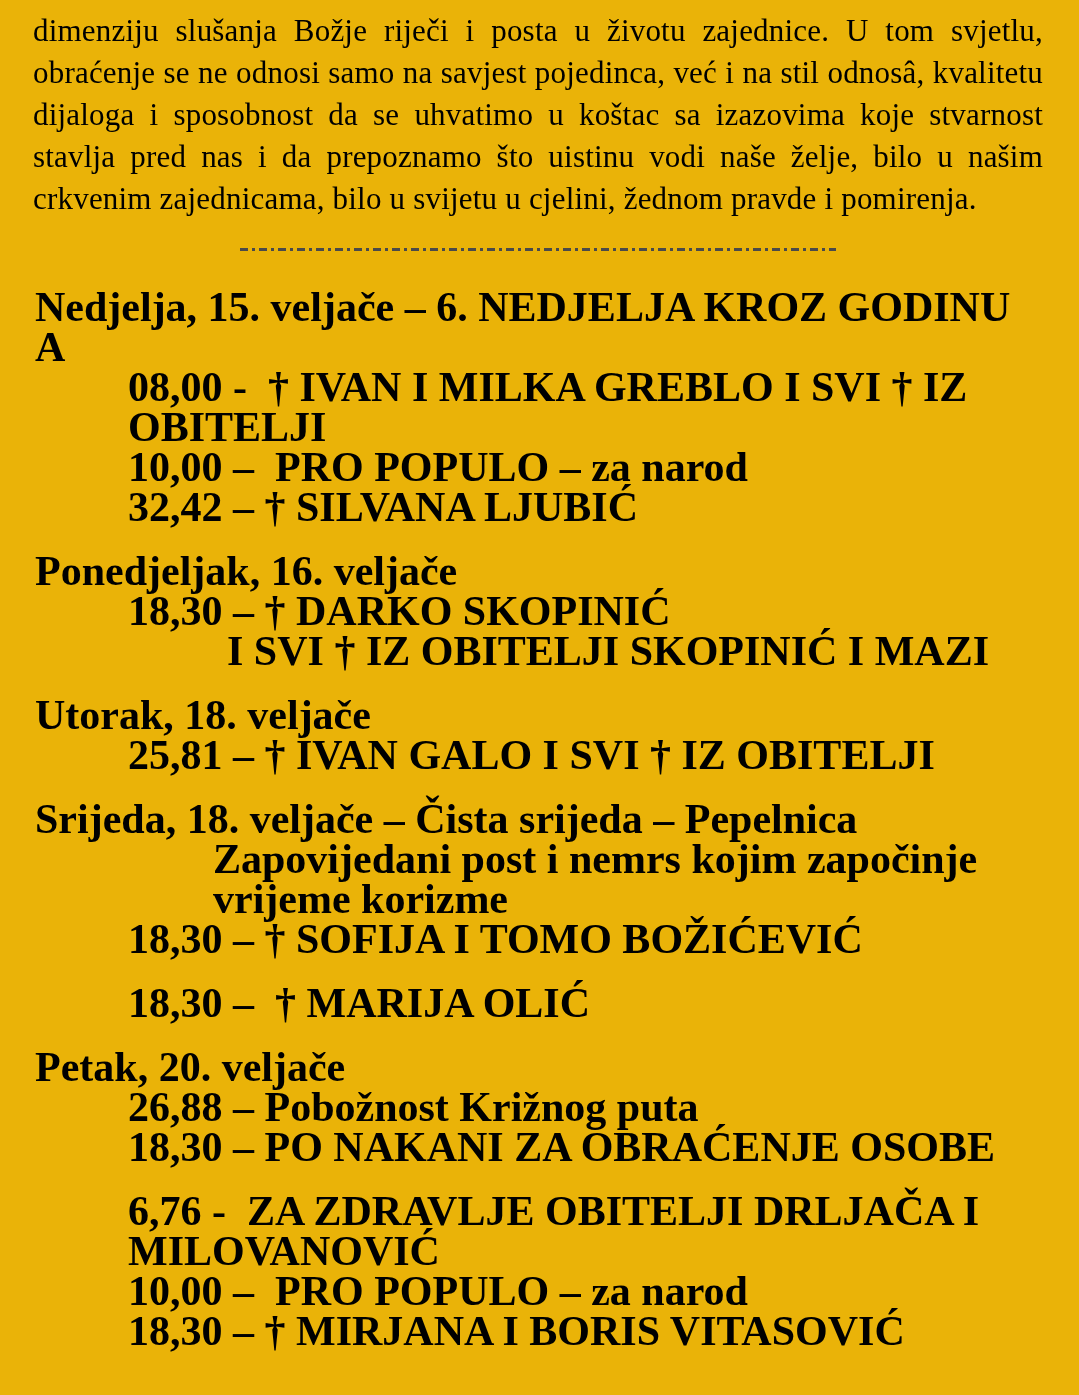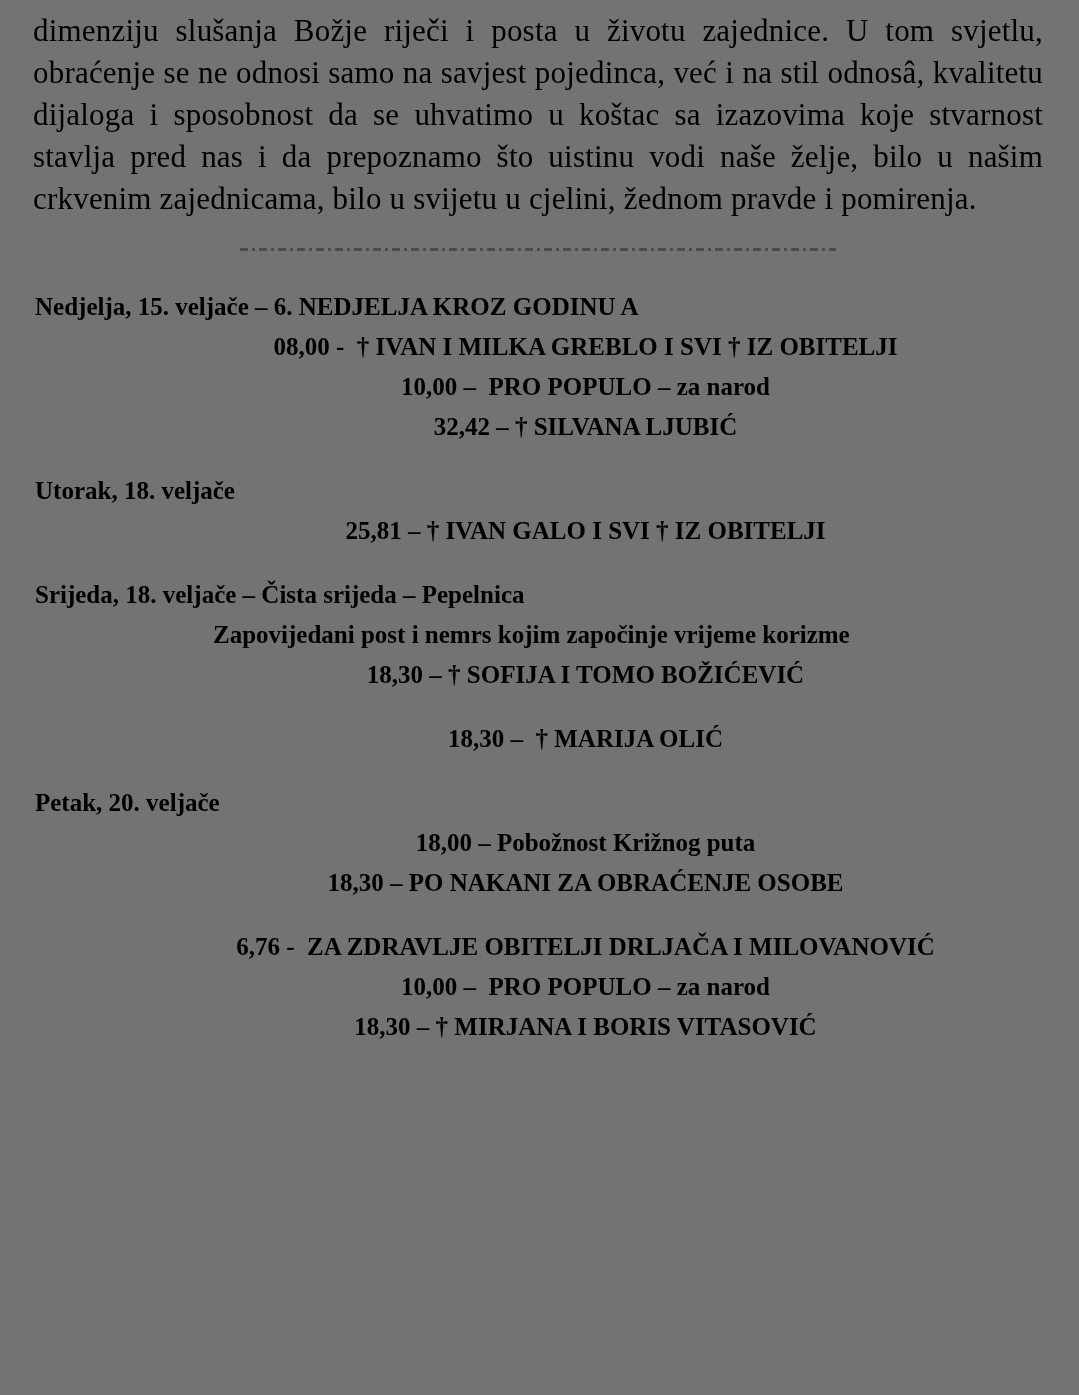--- a/index.html
+++ b/index.html
@@ -6,21 +6,21 @@
     margin: 0;
     padding: 0;
     background: #ffffff;
   }
   .page {
     position: relative;
     width: 1079px;
     height: 1395px;
     box-sizing: border-box;
     padding: 10px 36px 0 33px;
-    background: #737373;
+    background: #eab308;
     color: #000000;
     font-family: "Liberation Serif", "DejaVu Serif", serif;
     overflow: hidden;
   }
   .intro {
     margin: 0;
     font-size: 31px;
     line-height: 42px;
     font-weight: 400;
     text-align: justify;
@@ -34,34 +34,33 @@
       to right,
       #4a4a4a 0 8px,
       transparent 8px 12px,
       #4a4a4a 12px 15px,
       transparent 15px 19px
     );
   }
   .sec {
     margin-top: 24px;
     font-weight: 700;
-    font-size: 25px;
+    font-size: 42px;
     line-height: 40px;
   }
   .sec:first-of-type {
     margin-top: 36px;
   }
   .day {
     padding-left: 2px;
     white-space: pre-wrap;
   }
   .item {
     padding-left: 95px;
     white-space: pre-wrap;
-    text-align: center;
   }
   .cont {
     padding-left: 194px;
     white-space: pre-wrap;
   }
   .note {
     padding-left: 180px;
     white-space: pre-wrap;
   }
   .ul {
@@ -78,39 +77,44 @@
 
   <div class="divider"></div>
 
   <section class="sec">
     <div class="day">Nedjelja, 15. veljače – 6. NEDJELJA KROZ GODINU A</div>
     <div class="item">08,00 -  † IVAN I MILKA GREBLO I SVI † IZ OBITELJI</div>
     <div class="item">10,00 –  PRO POPULO – za narod</div>
     <div class="item">32,42 – † SILVANA LJUBIĆ</div>
   </section>
 
+  <section class="sec">
+    <div class="day">Ponedjeljak, 16. veljače</div>
+    <div class="item">18,30 – † DARKO SKOPINIĆ</div>
+    <div class="cont">I SVI † IZ OBITELJI SKOPINIĆ I MAZI</div>
+  </section>
 
   <section class="sec">
     <div class="day">Utorak, 18. veljače</div>
     <div class="item">25,81 – † IVAN GALO I SVI † IZ OBITELJI</div>
   </section>
 
   <section class="sec">
     <div class="day"><span>Srijeda, 18. veljače – </span><span class="ul">Čista srijeda – Pepelnica</span></div>
     <div class="note"><span class="ul">Zapovijedani post i nemrs kojim započinje vrijeme korizme</span></div>
     <div class="item">18,30 – † SOFIJA I TOMO BOŽIĆEVIĆ</div>
   </section>
 
   <section class="sec">
     <div class="item">18,30 –  † MARIJA OLIĆ</div>
   </section>
 
   <section class="sec">
     <div class="day">Petak, 20. veljače</div>
-    <div class="item">18,00 – Pobožnost Križnog puta</div>
+    <div class="item">26,88 – Pobožnost Križnog puta</div>
     <div class="item">18,30 – PO NAKANI ZA OBRAĆENJE OSOBE</div>
   </section>
 
 
   <section class="sec">
     <div class="item">6,76 -  ZA ZDRAVLJE OBITELJI DRLJAČA I MILOVANOVIĆ</div>
     <div class="item">10,00 –  PRO POPULO – za narod</div>
     <div class="item">18,30 – † MIRJANA I BORIS VITASOVIĆ</div>
   </section>
 

